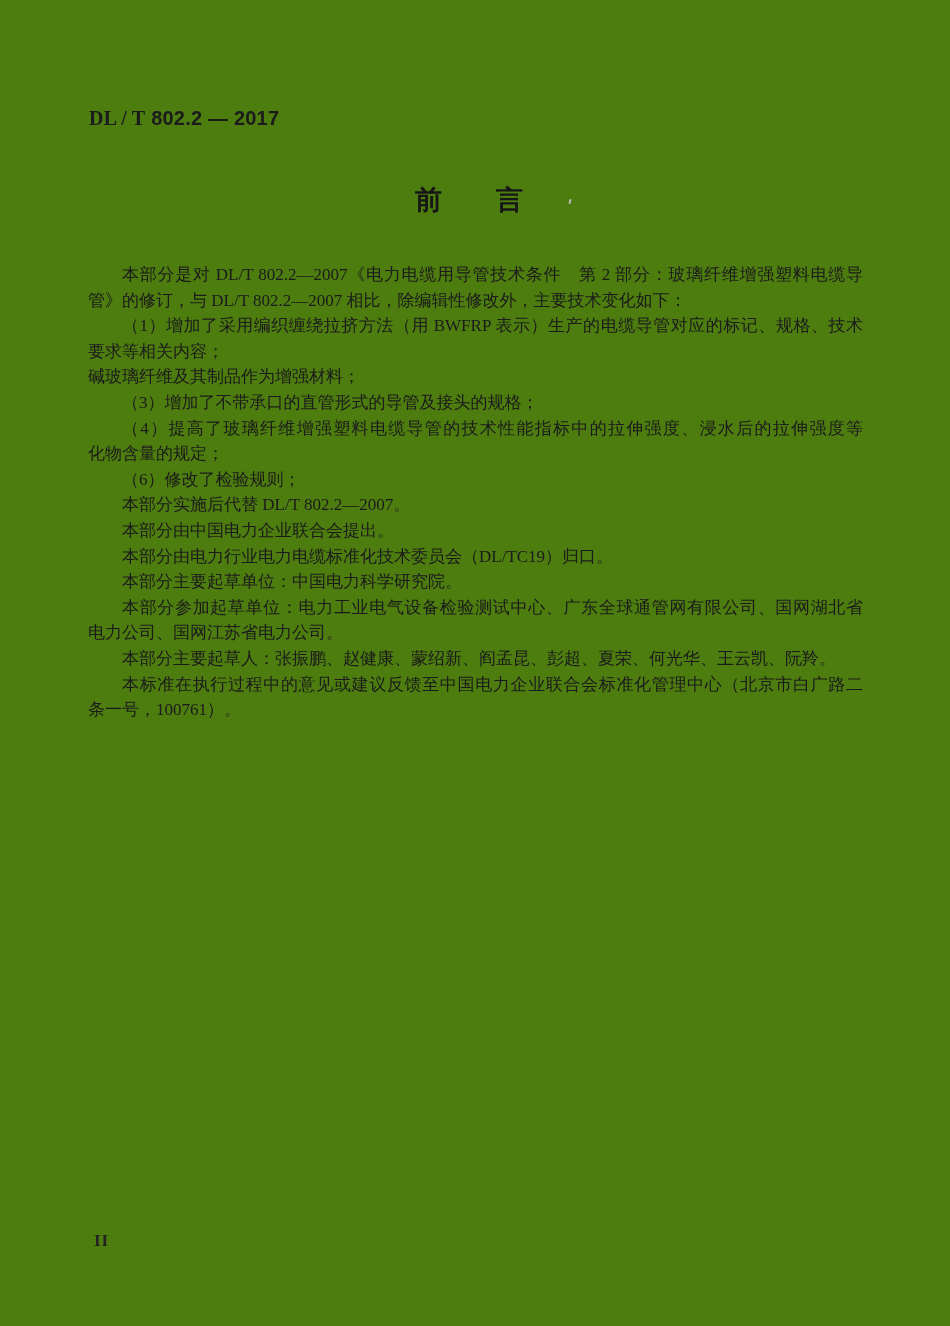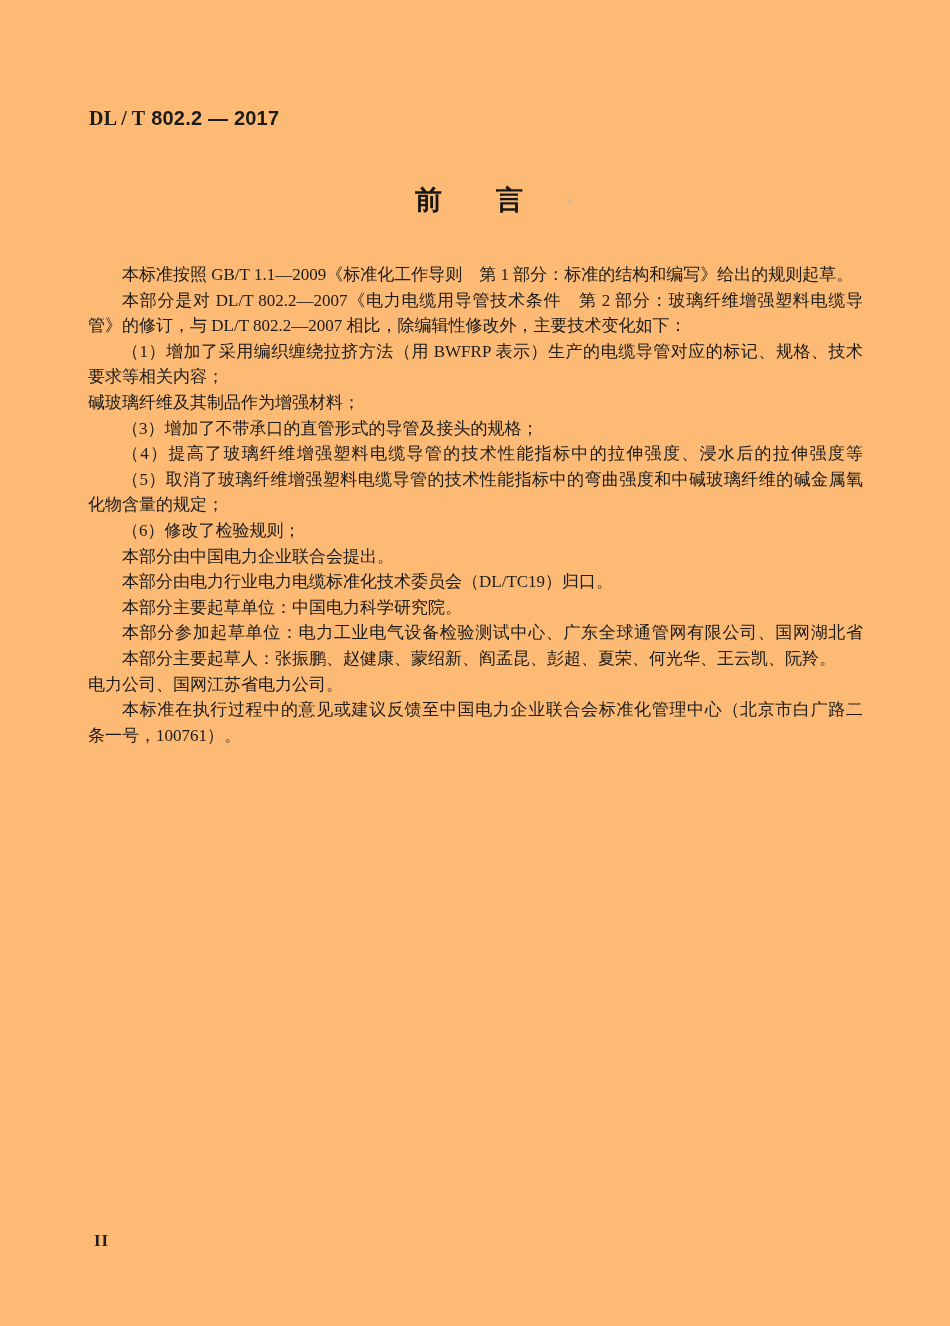--- a/index.html
+++ b/index.html
@@ -6,21 +6,21 @@
   html, body {
     margin: 0;
     padding: 0;
     background: #e9e9e7;
   }
   .page {
     position: relative;
     width: 950px;
     height: 1326px;
     margin: 0 auto;
-    background: #fdba74;
+    background: #4d7c0f;
     color: #1b1b1b;
     font-family: "Liberation Serif", "DejaVu Serif", serif;
     overflow: hidden;
   }
   
   .doc-header {
     position: absolute;
     left: 89px;
     top: 107px;
     font-size: 20px;
@@ -98,36 +98,35 @@
 
   <div class="doc-header">
     <span class="hdr-prefix">DL / T</span><span class="hdr-number"> 802.2 — 2017</span>
   </div>
 
   <h1 class="page-title">前　　言</h1>
 
   <div class="scan-speck"></div>
 
   <div class="body-text" id="body-text">
-      <div class="line ind">本标准按照 GB/T 1.1—2009《标准化工作导则　第 1 部分：标准的结构和编写》给出的规则起草。</div>
       <div class="line ind jst">本部分是对 DL/T 802.2—2007《电力电缆用导管技术条件　第 2 部分：玻璃纤维增强塑料电缆导</div>
       <div class="line">管》的修订，与 DL/T 802.2—2007 相比，除编辑性修改外，主要技术变化如下：</div>
       <div class="line ind jst">（1）增加了采用编织缠绕拉挤方法（用 BWFRP 表示）生产的电缆导管对应的标记、规格、技术</div>
       <div class="line">要求等相关内容；</div>
       <div class="line">碱玻璃纤维及其制品作为增强材料；</div>
       <div class="line ind">（3）增加了不带承口的直管形式的导管及接头的规格；</div>
       <div class="line ind jst">（4）提高了玻璃纤维增强塑料电缆导管的技术性能指标中的拉伸强度、浸水后的拉伸强度等</div>
-      <div class="line ind jst">（5）取消了玻璃纤维增强塑料电缆导管的技术性能指标中的弯曲强度和中碱玻璃纤维的碱金属氧</div>
       <div class="line">化物含量的规定；</div>
       <div class="line ind">（6）修改了检验规则；</div>
+      <div class="line ind">本部分实施后代替 DL/T 802.2—2007。</div>
       <div class="line ind">本部分由中国电力企业联合会提出。</div>
       <div class="line ind">本部分由电力行业电力电缆标准化技术委员会（DL/TC19）归口。</div>
       <div class="line ind">本部分主要起草单位：中国电力科学研究院。</div>
       <div class="line ind jst">本部分参加起草单位：电力工业电气设备检验测试中心、广东全球通管网有限公司、国网湖北省</div>
+      <div class="line">电力公司、国网江苏省电力公司。</div>
       <div class="line ind">本部分主要起草人：张振鹏、赵健康、蒙绍新、阎孟昆、彭超、夏荣、何光华、王云凯、阮羚。</div>
-      <div class="line">电力公司、国网江苏省电力公司。</div>
       <div class="line ind jst">本标准在执行过程中的意见或建议反馈至中国电力企业联合会标准化管理中心（北京市白广路二</div>
       <div class="line">条一号，100761）。</div>
     </div>
 
   <div class="page-number">II</div>
 
 </div>
 
 </body></html>

